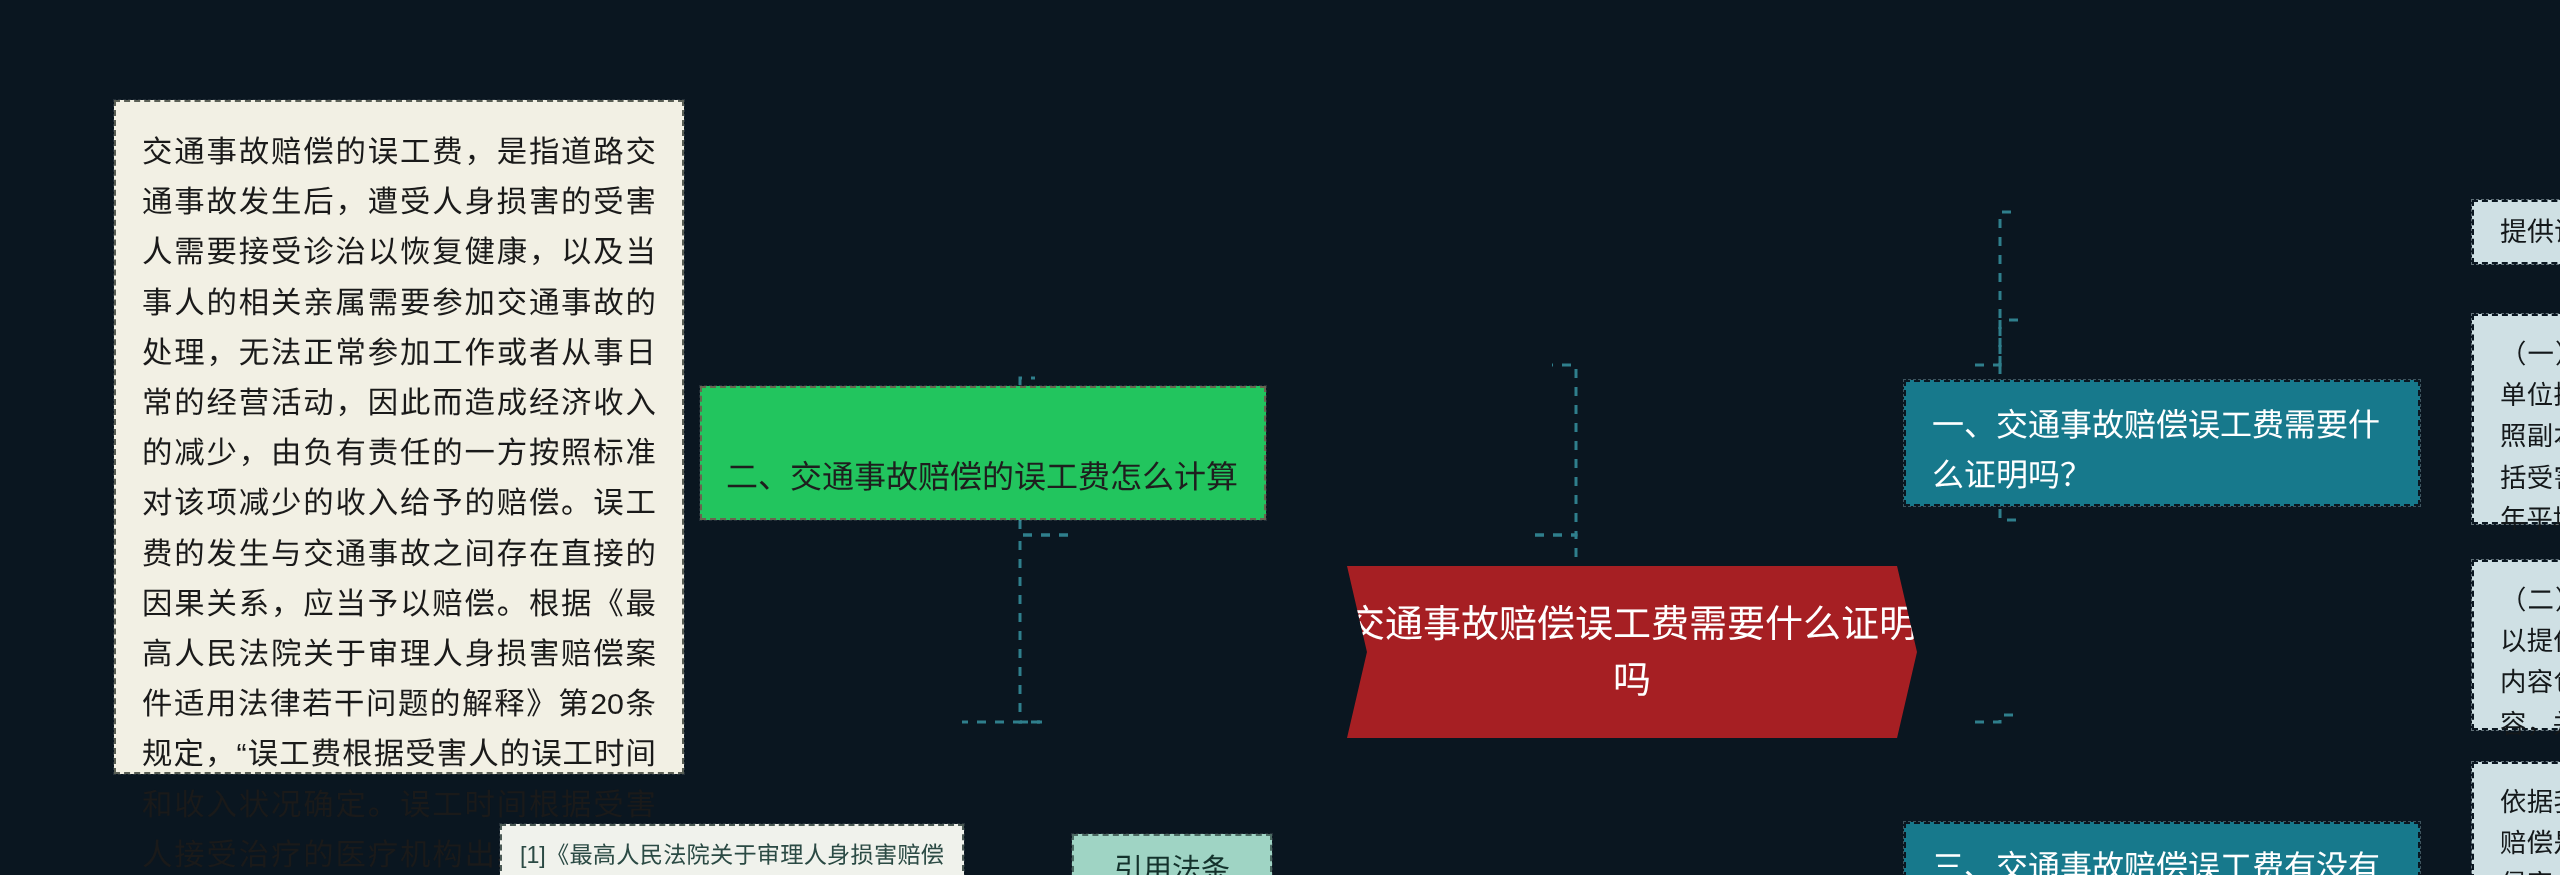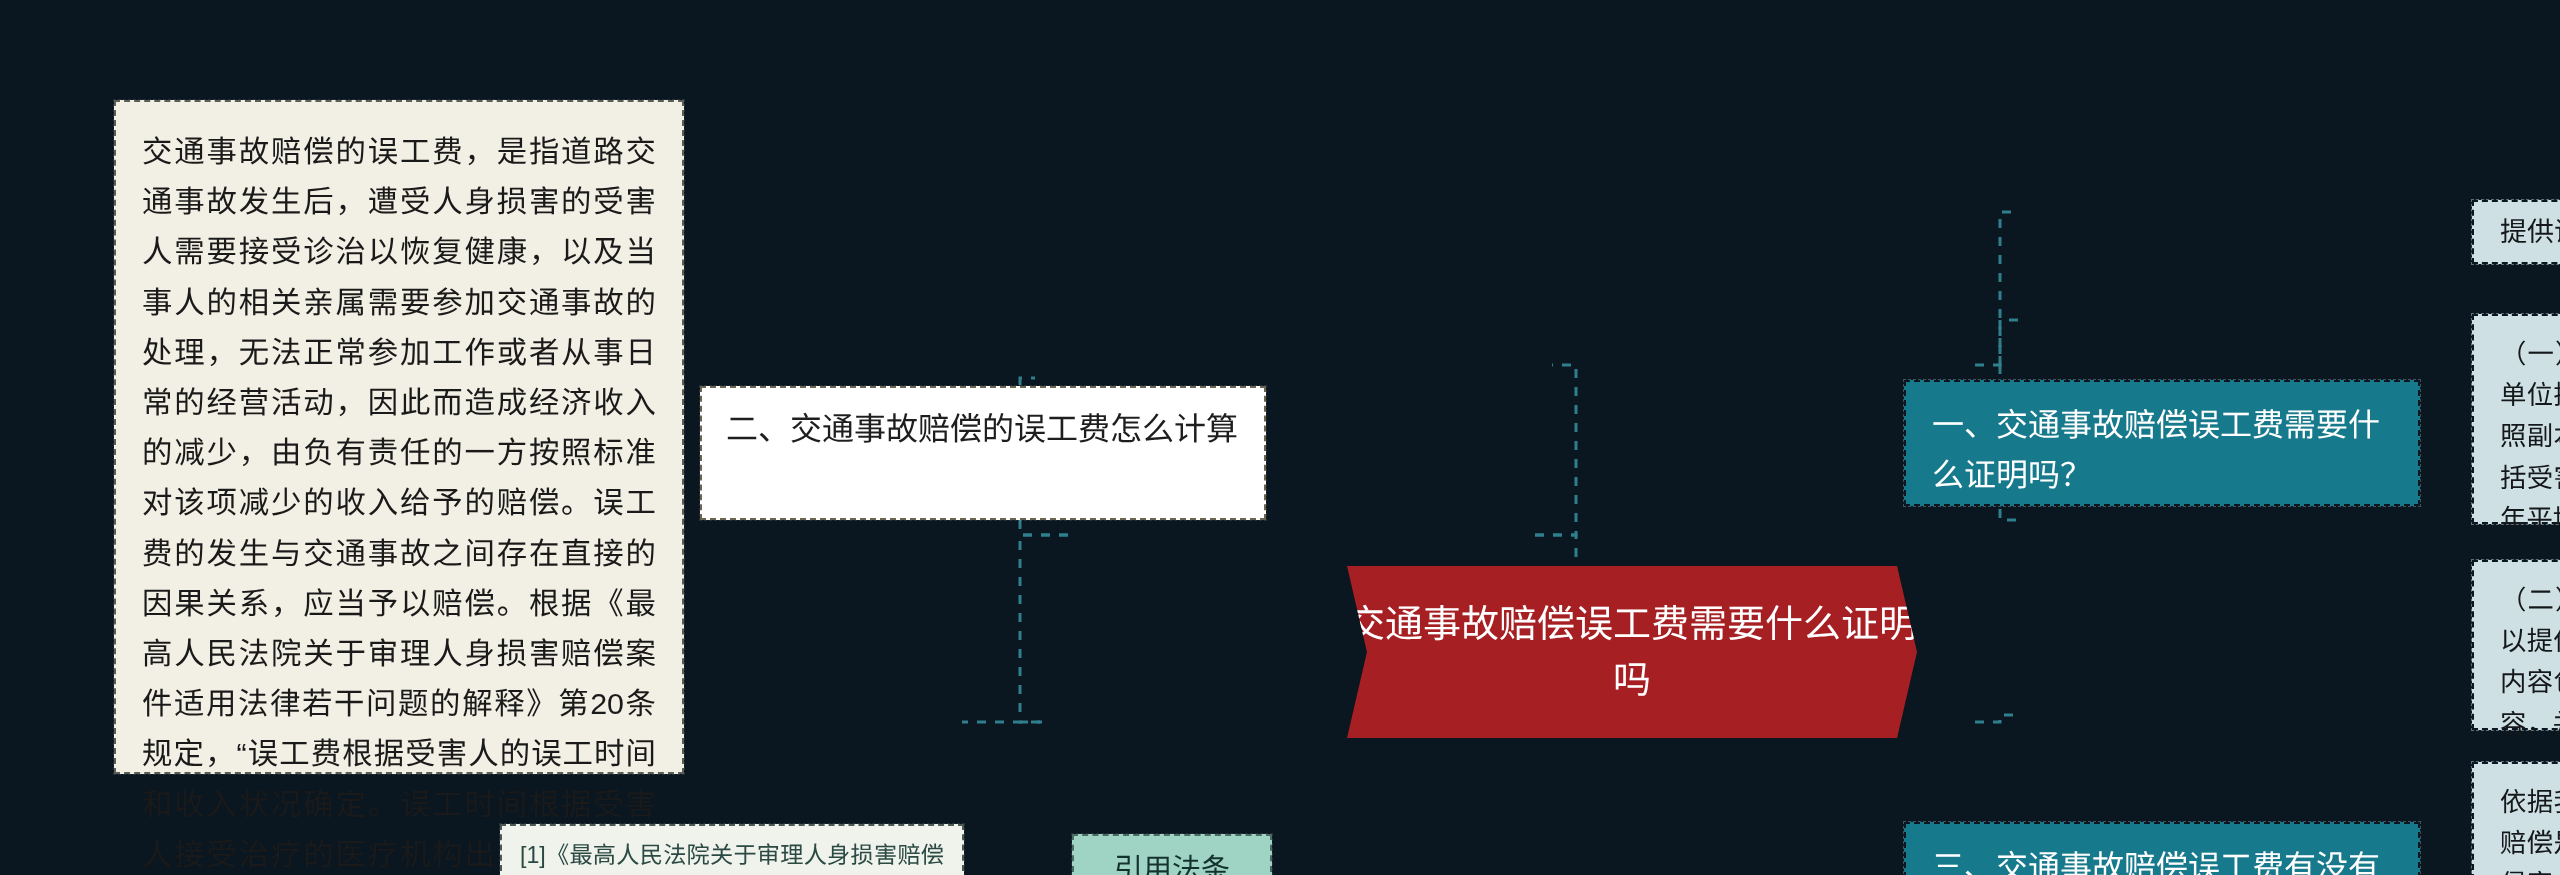--- a/index.html
+++ b/index.html
@@ -67,24 +67,24 @@
     text-indent: 0;
     letter-spacing: 0px;
   }
 
   
   .node-tan {
     left: 350px;
     top: 193px;
     width: 283px;
     height: 67px;
-    background: #ffffff;
+    background: #22c55e;
     color: #1e1e1e;
     padding: 8px 12px;
-    align-items: flex-start;
+    align-items: flex-end;
     border: 2px dashed #6a6550;
   }
   .node-tan .txt {
     font-size: 16px;
     line-height: 25px;
   }
 
   
   .node-center {
     left: 652px;

